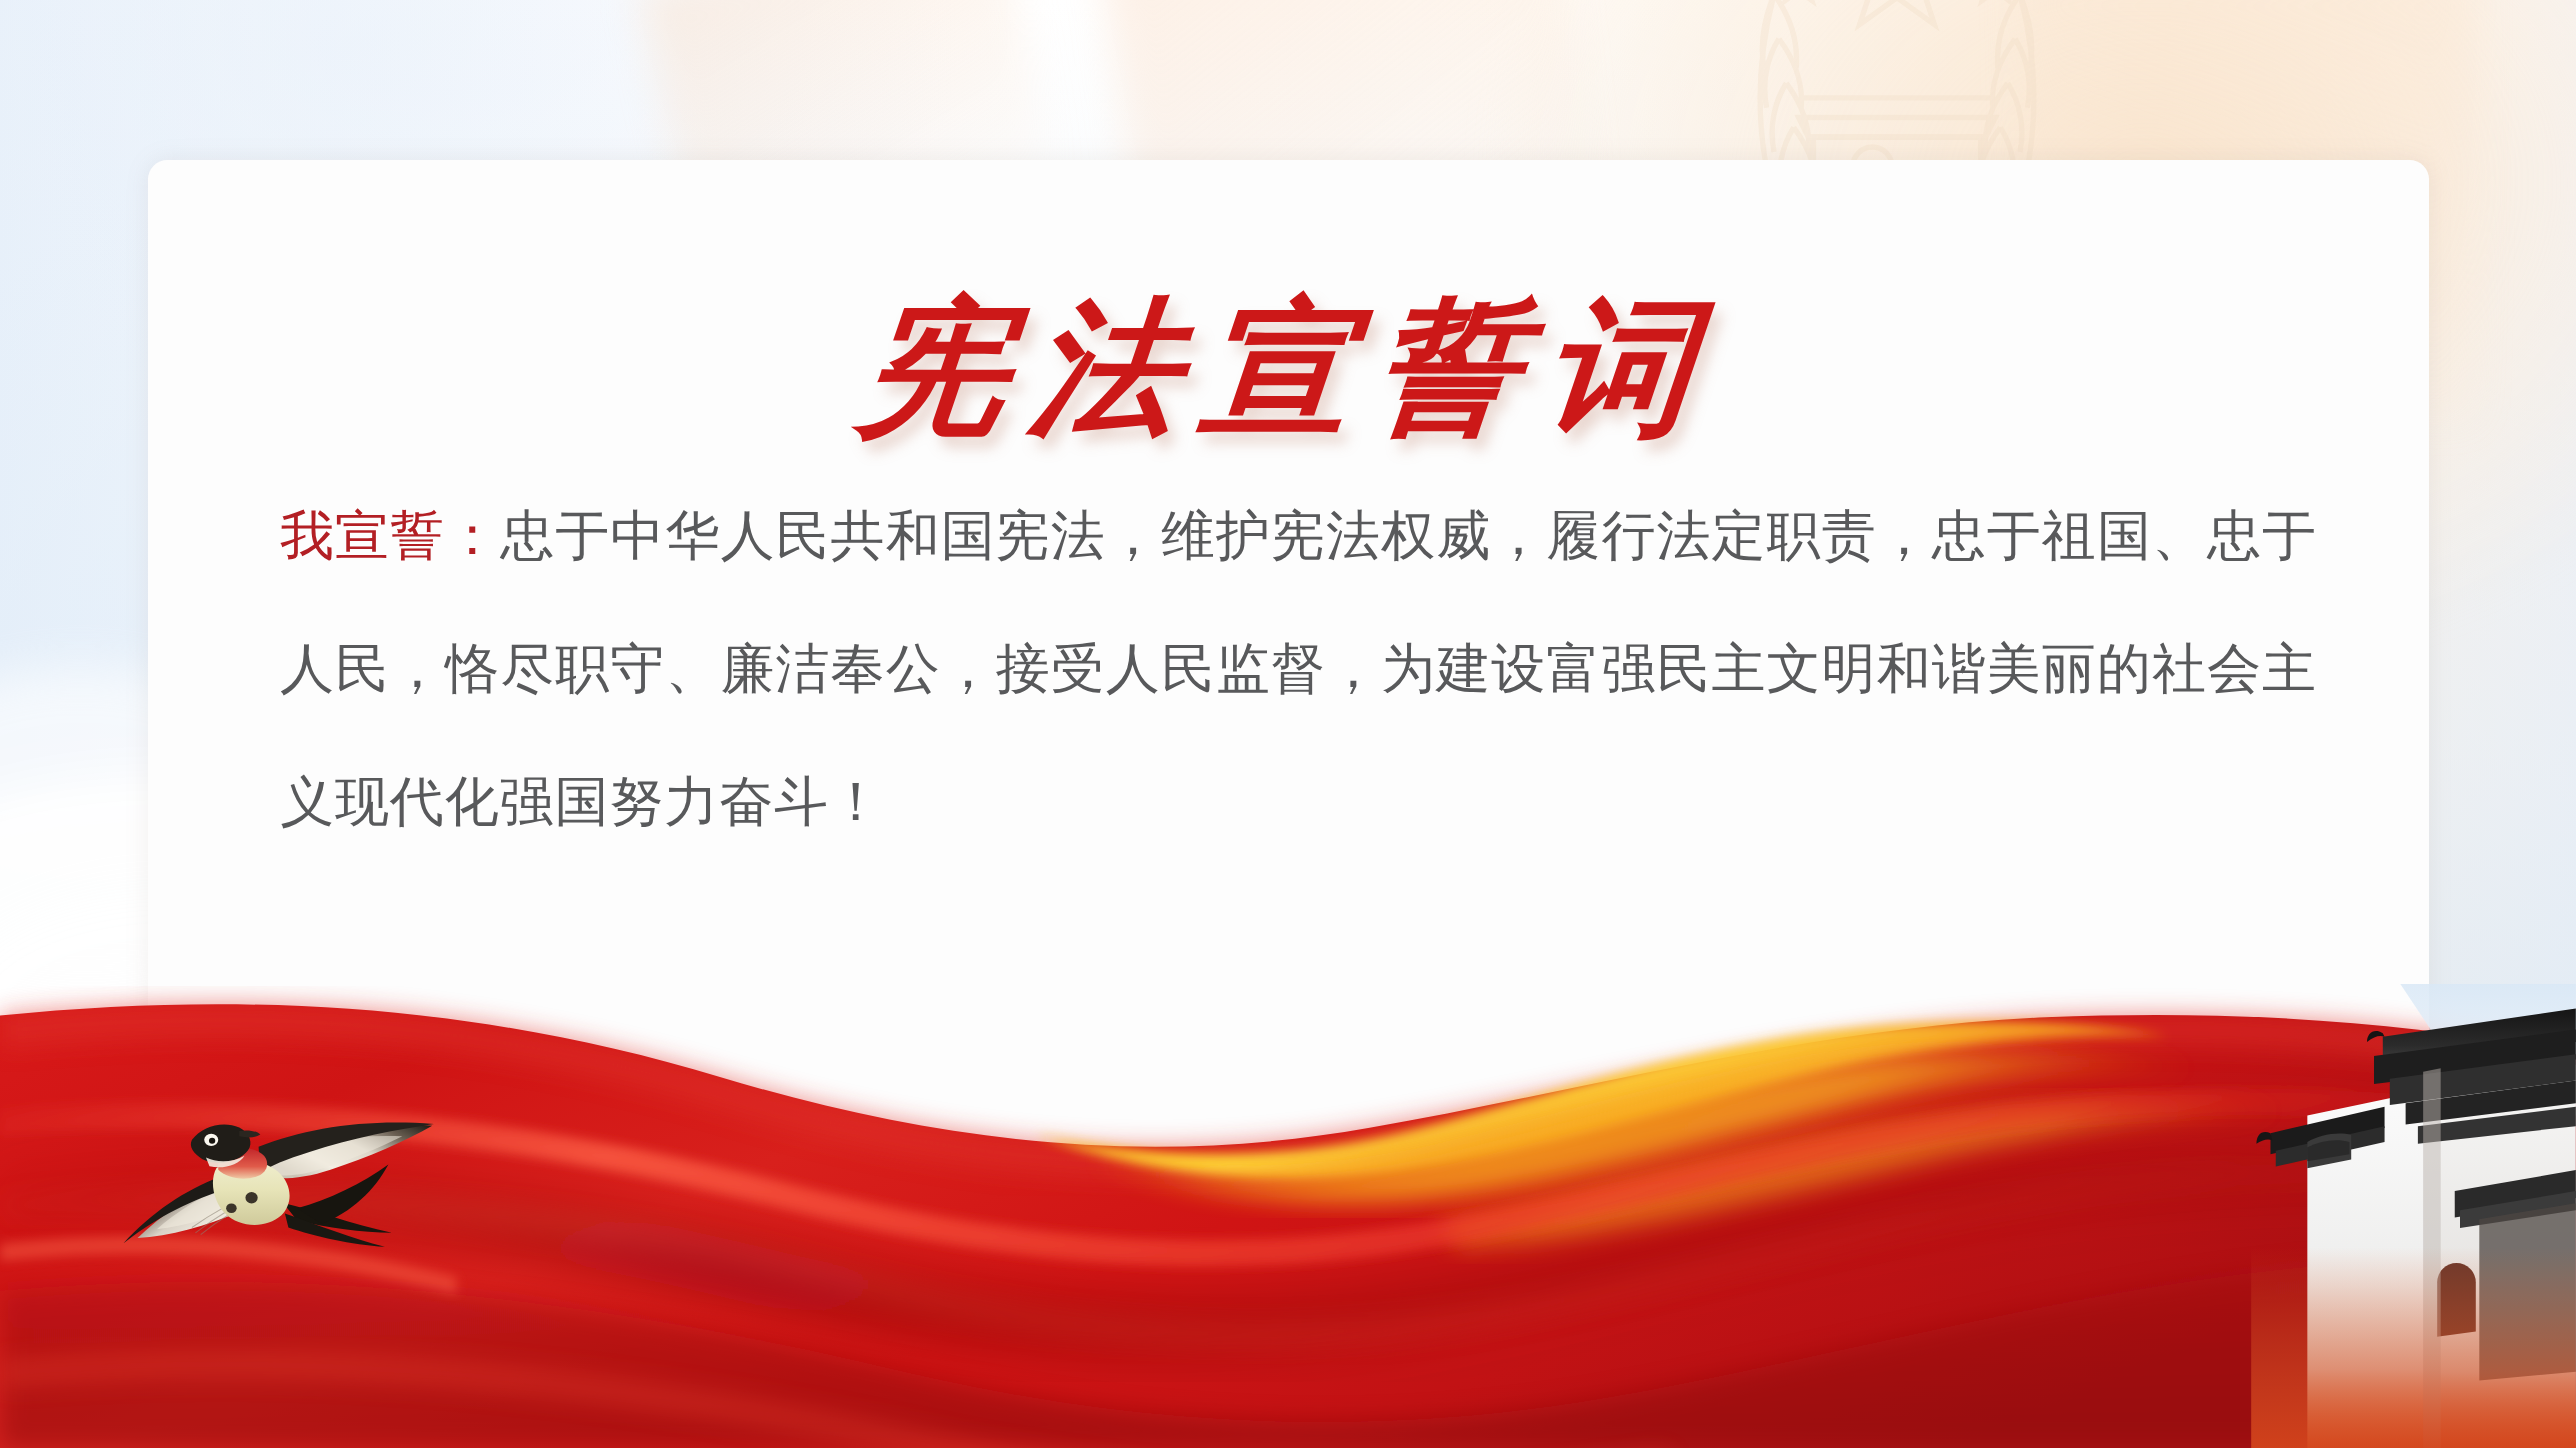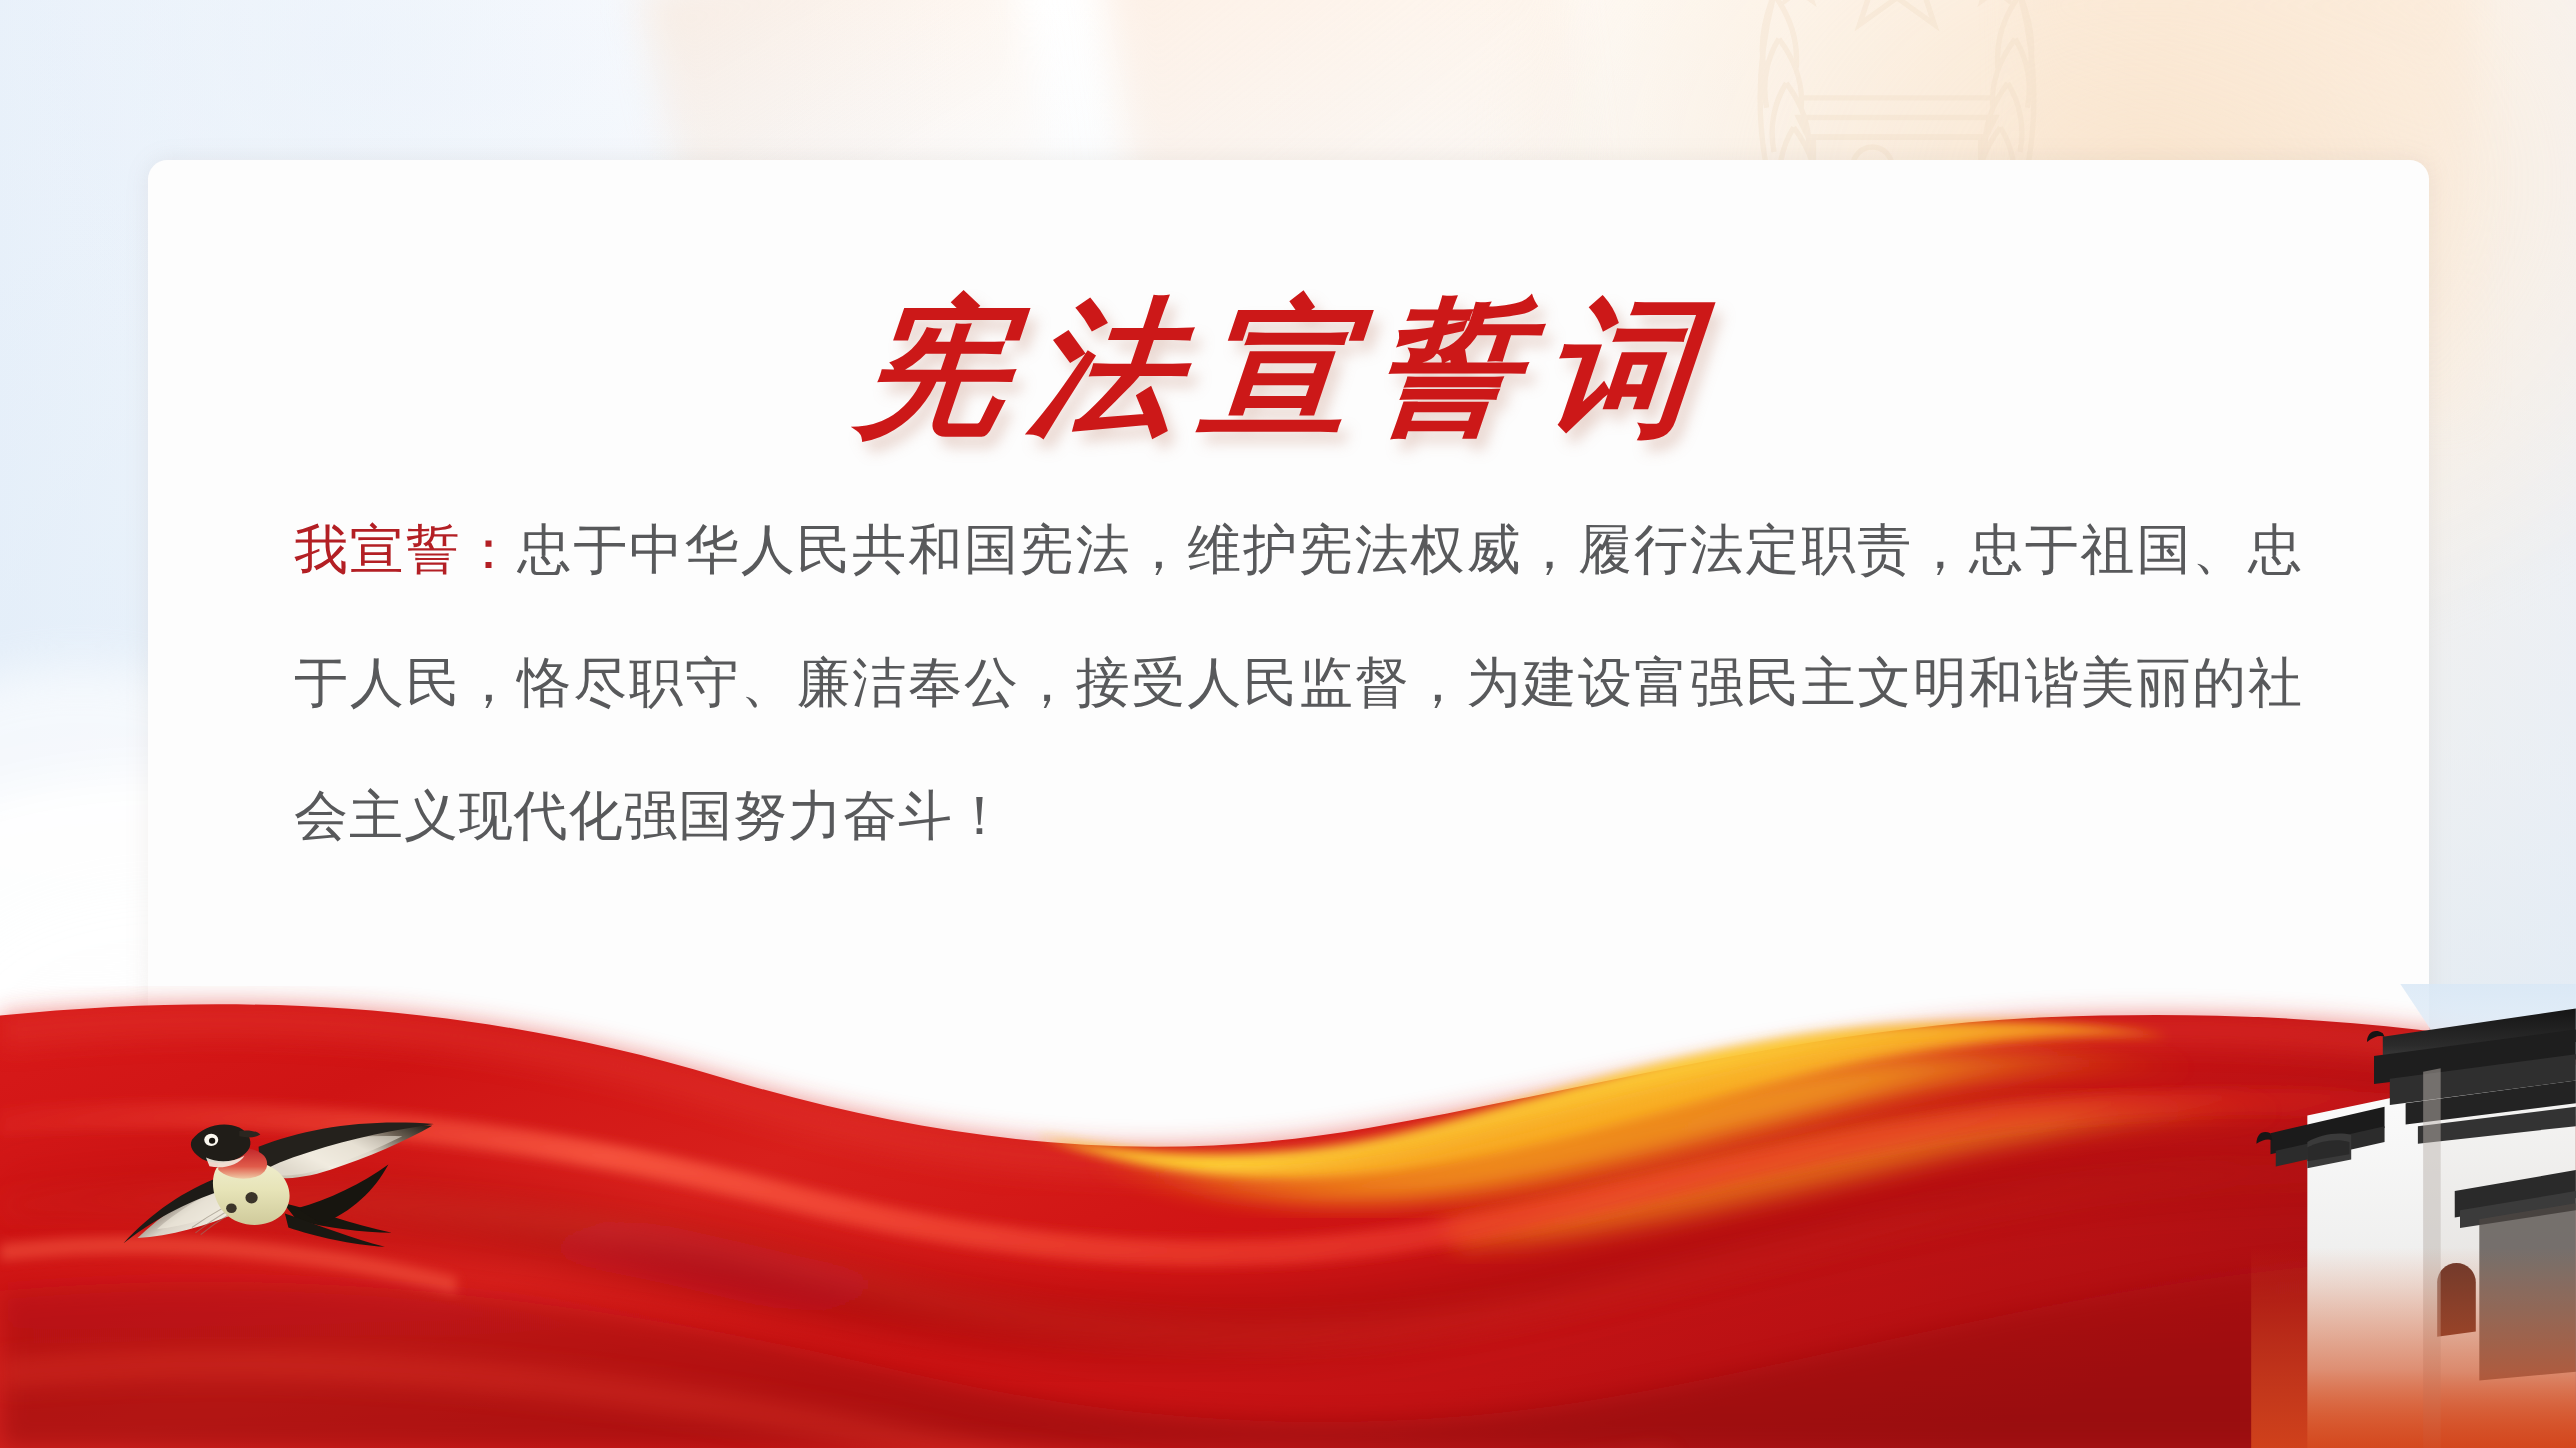--- a/index.html
+++ b/index.html
@@ -111,21 +111,21 @@
     line-height:133px;
     color:#58595b;
     letter-spacing:0.9px;
     text-align:justify;
     text-justify:inter-character;
   }
   .oath .lead{
     color:#b31f24;
     font-weight:400;
   }
-  .oath p{margin:14px;}
+  .oath p{margin:0;}
 </style>
 </head>
 <body>
 
 <div id="bg-root">
 
   <div class="bg-sky"></div>
   <div class="haze-tl"></div>
   <div class="haze-tr"></div>
 

